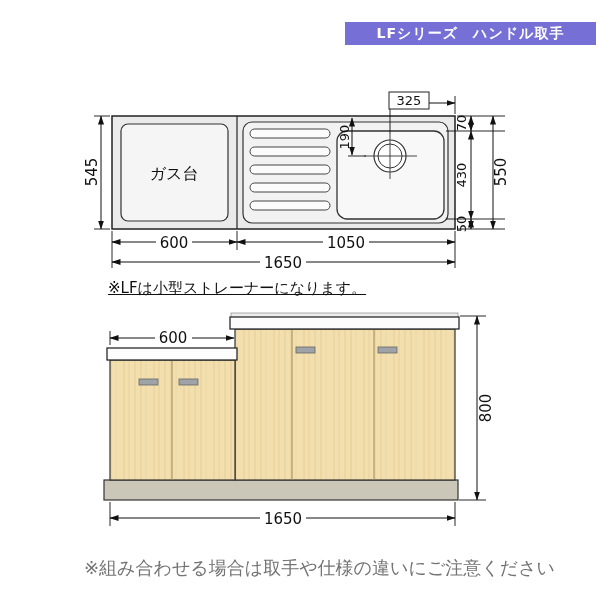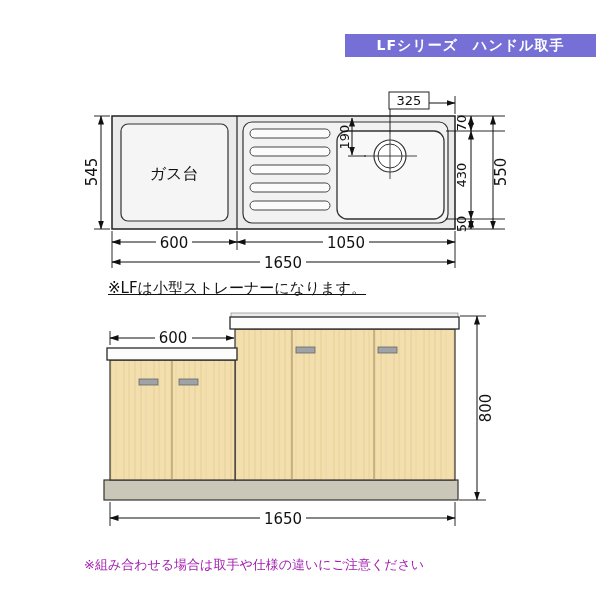--- a/index.html
+++ b/index.html
@@ -1,27 +1,27 @@
 <!DOCTYPE html>
 <html><head>
 <meta charset="utf-8">
 <style>
   html,body{margin:0;padding:0;background:#fff;}
   .stage{
     position:relative;width:600px;height:600px;background:#ffffff;
     font-family:"DejaVu Sans",sans-serif;overflow:hidden;
   }
   .badge{
-    position:absolute;left:345px;top:34px;width:251px;height:23px;
+    position:absolute;left:345px;top:22px;width:251px;height:23px;
     background:#7670D6;color:#ffffff;font-size:14px;font-weight:bold;
     display:flex;align-items:center;justify-content:center;letter-spacing:1px;
     white-space:nowrap;
   }
   .note1{position:absolute;left:108px;top:279px;font-size:15px;color:#111;white-space:nowrap;text-decoration:underline;}
-  .note2{position:absolute;left:84px;top:556px;font-size:13px;color:#a21caf;white-space:nowrap;}
+  .note2{position:absolute;left:84px;top:556px;font-size:18px;color:#737373;white-space:nowrap;}
   svg{position:absolute;left:0;top:0;}
   svg text{font-family:"DejaVu Sans",sans-serif;fill:#111;}
   .dimtxt{font-size:15px;}
   .dimtxt-sm{font-size:13px;}
   .gastxt{font-size:16px;}
   .dln{stroke:#111;stroke-width:1;fill:none;}
   .ext{stroke:#111;stroke-width:0.9;fill:none;}
 </style>
 </head>
 <body>

